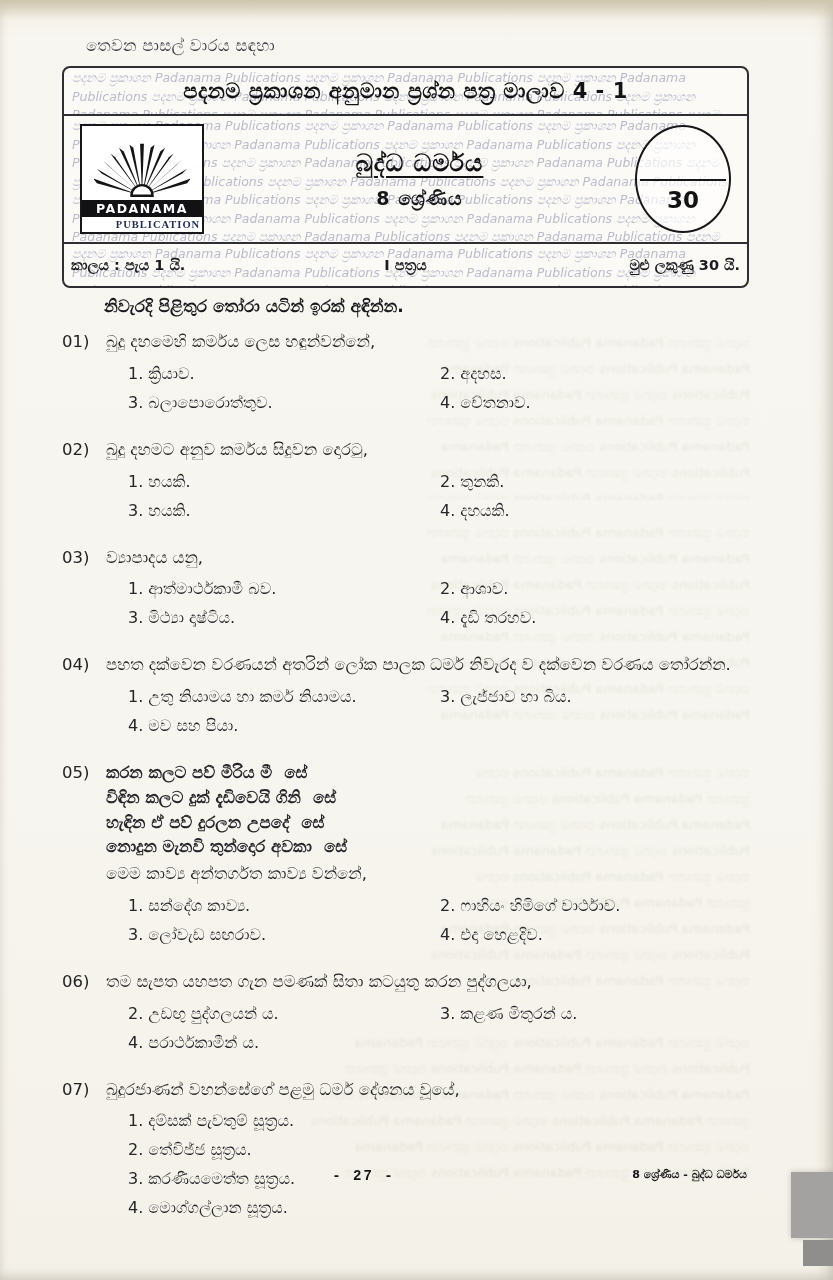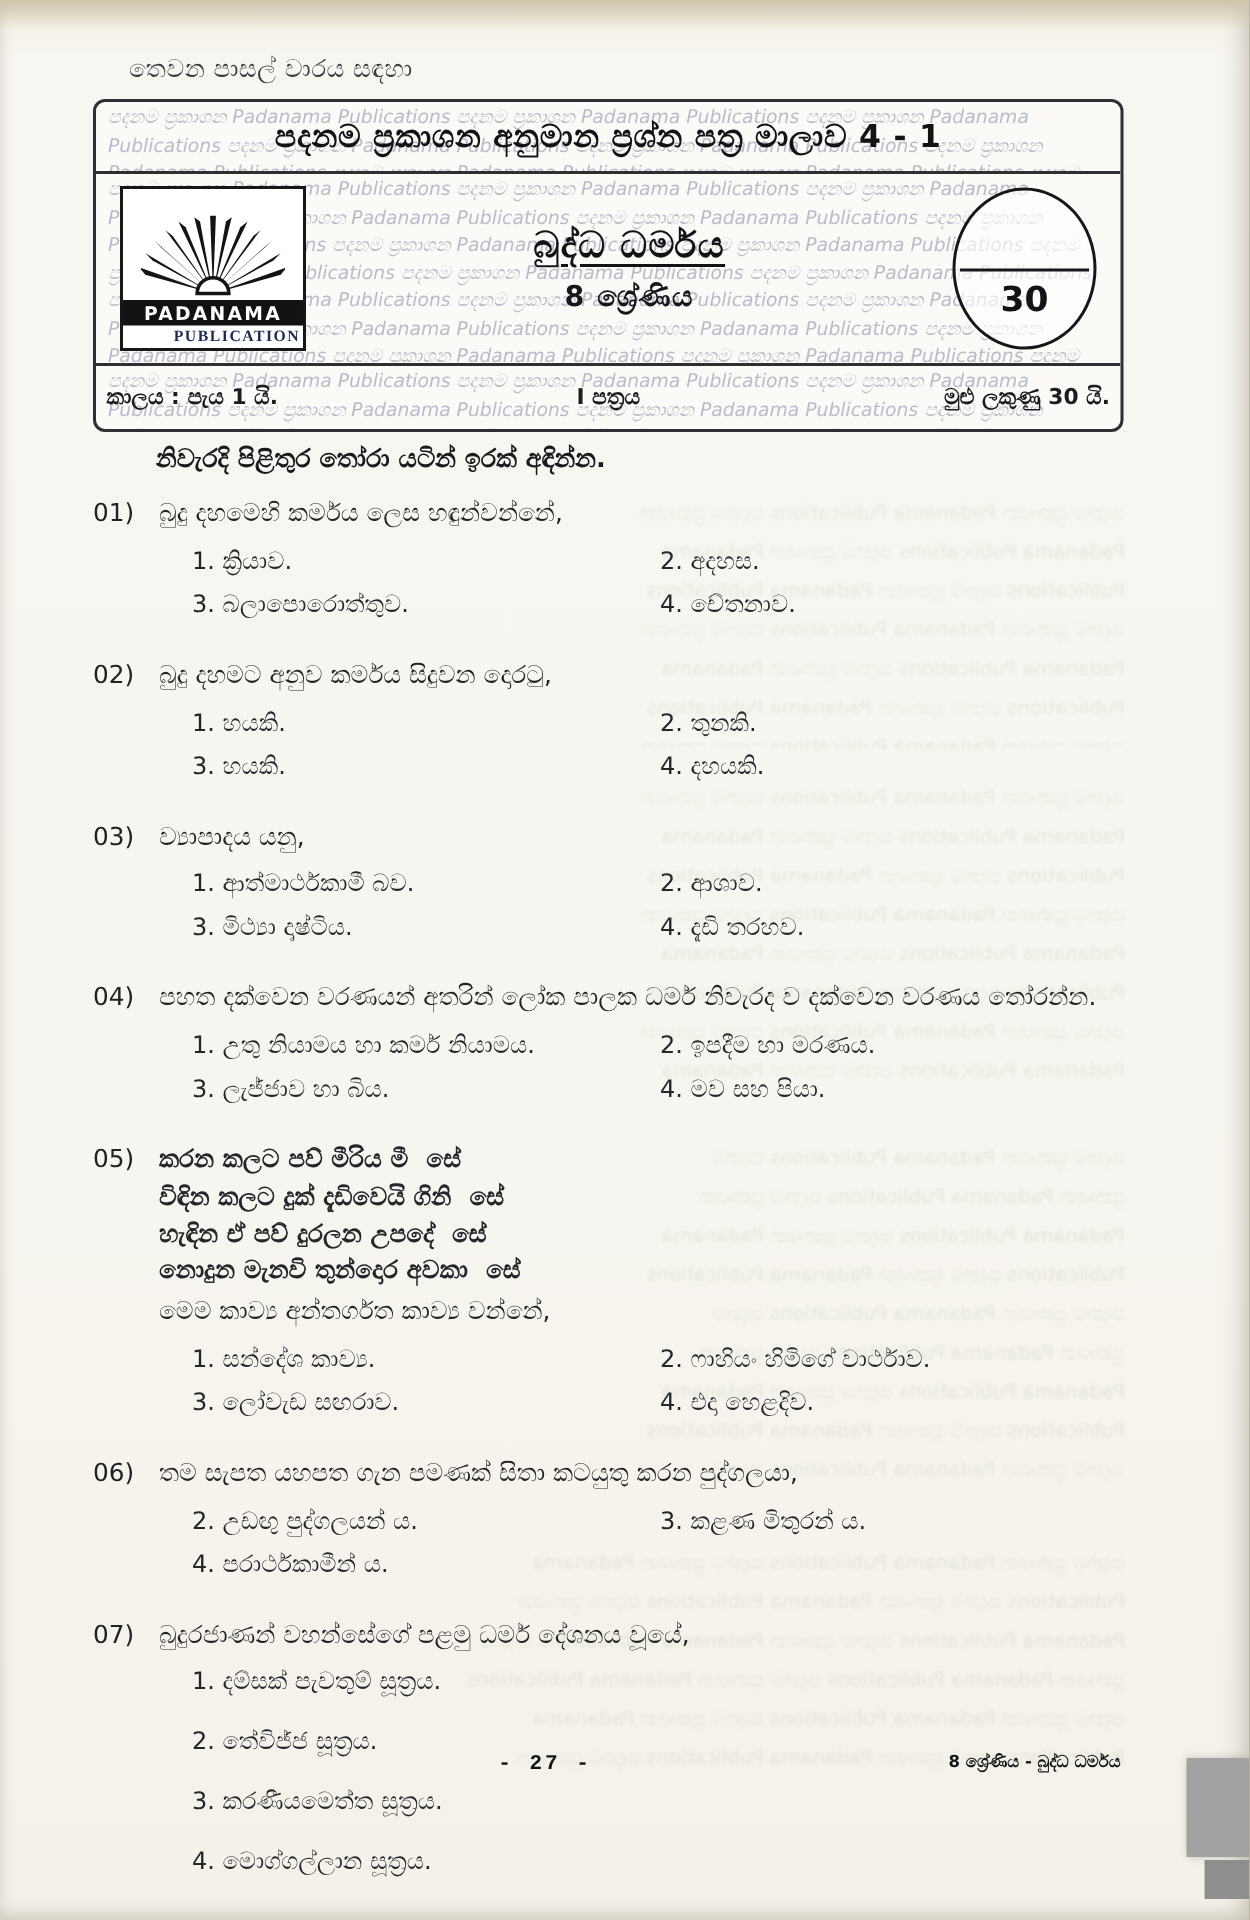--- a/index.html
+++ b/index.html
@@ -44,21 +44,21 @@
   .hdr-strip .right{text-align:right;}
   .hdr-strip .center{padding:0 10px;}
 
   
   .instruction{position:absolute;top:296px;left:104px;font-weight:bold;font-size:17px;color:#1a1a1e;}
   .questions{position:absolute;top:330px;left:62px;right:86px;}
   .q{display:grid;grid-template-columns:44px 1fr;margin-bottom:23px;font-size:16.5px;line-height:1.5;}
   .qnum{color:#222;}
   .qtext{color:#222;}
   .opts{display:grid;grid-template-columns:312px 1fr;row-gap:5px;padding-left:22px;margin-top:7px;font-size:16px;}
-  .opts-v{display:flex;flex-direction:column;gap:16px;padding-left:22px;margin-top:7px;font-size:16px;}
+  .opts-v{display:flex;flex-direction:column;gap:5px;padding-left:22px;margin-top:7px;font-size:16px;}
   .verse{width:368px;}
   .verse-line{display:flex;justify-content:flex-start;font-weight:bold;}
   .verse-line .tail{flex:0 0 auto;padding-left:12px;}
   .q5-stem{margin-top:2px;}
 
   
   .footer{position:absolute;left:62px;right:86px;bottom:88px;height:24px;font-weight:bold;}
   .page-num{position:absolute;left:44%;transform:translateX(-50%);font-size:14px;letter-spacing:2px;color:#131316;font-family:Liberation Mono, monospace;}
   .footer-subject{position:absolute;right:0;font-size:11px;color:#131316;}
 
@@ -171,21 +171,20 @@
         </div>
       </div>
     </div>
 
     <div class="q">
       <span class="qnum">04)</span>
       <div>
         <div class="qtext">පහත දක්වෙන වරණයන් අතරින් ලෝක පාලක ධර්ම නිවැරද ව දක්වෙන වරණය තෝරන්න.</div>
         <div class="opts">
           <span class="opt">1.  උතු නියාමය හා කර්ම නියාමය.</span>
-          <span class="opt">2. ඉපදීම හා මරණය.</span>
           <span class="opt">3.  ලැජ්ජාව හා බිය.</span>
           <span class="opt">4. මව සහ පියා.</span>
         </div>
       </div>
     </div>
 
     <div class="q">
       <span class="qnum">05)</span>
       <div>
         <div class="verse">

